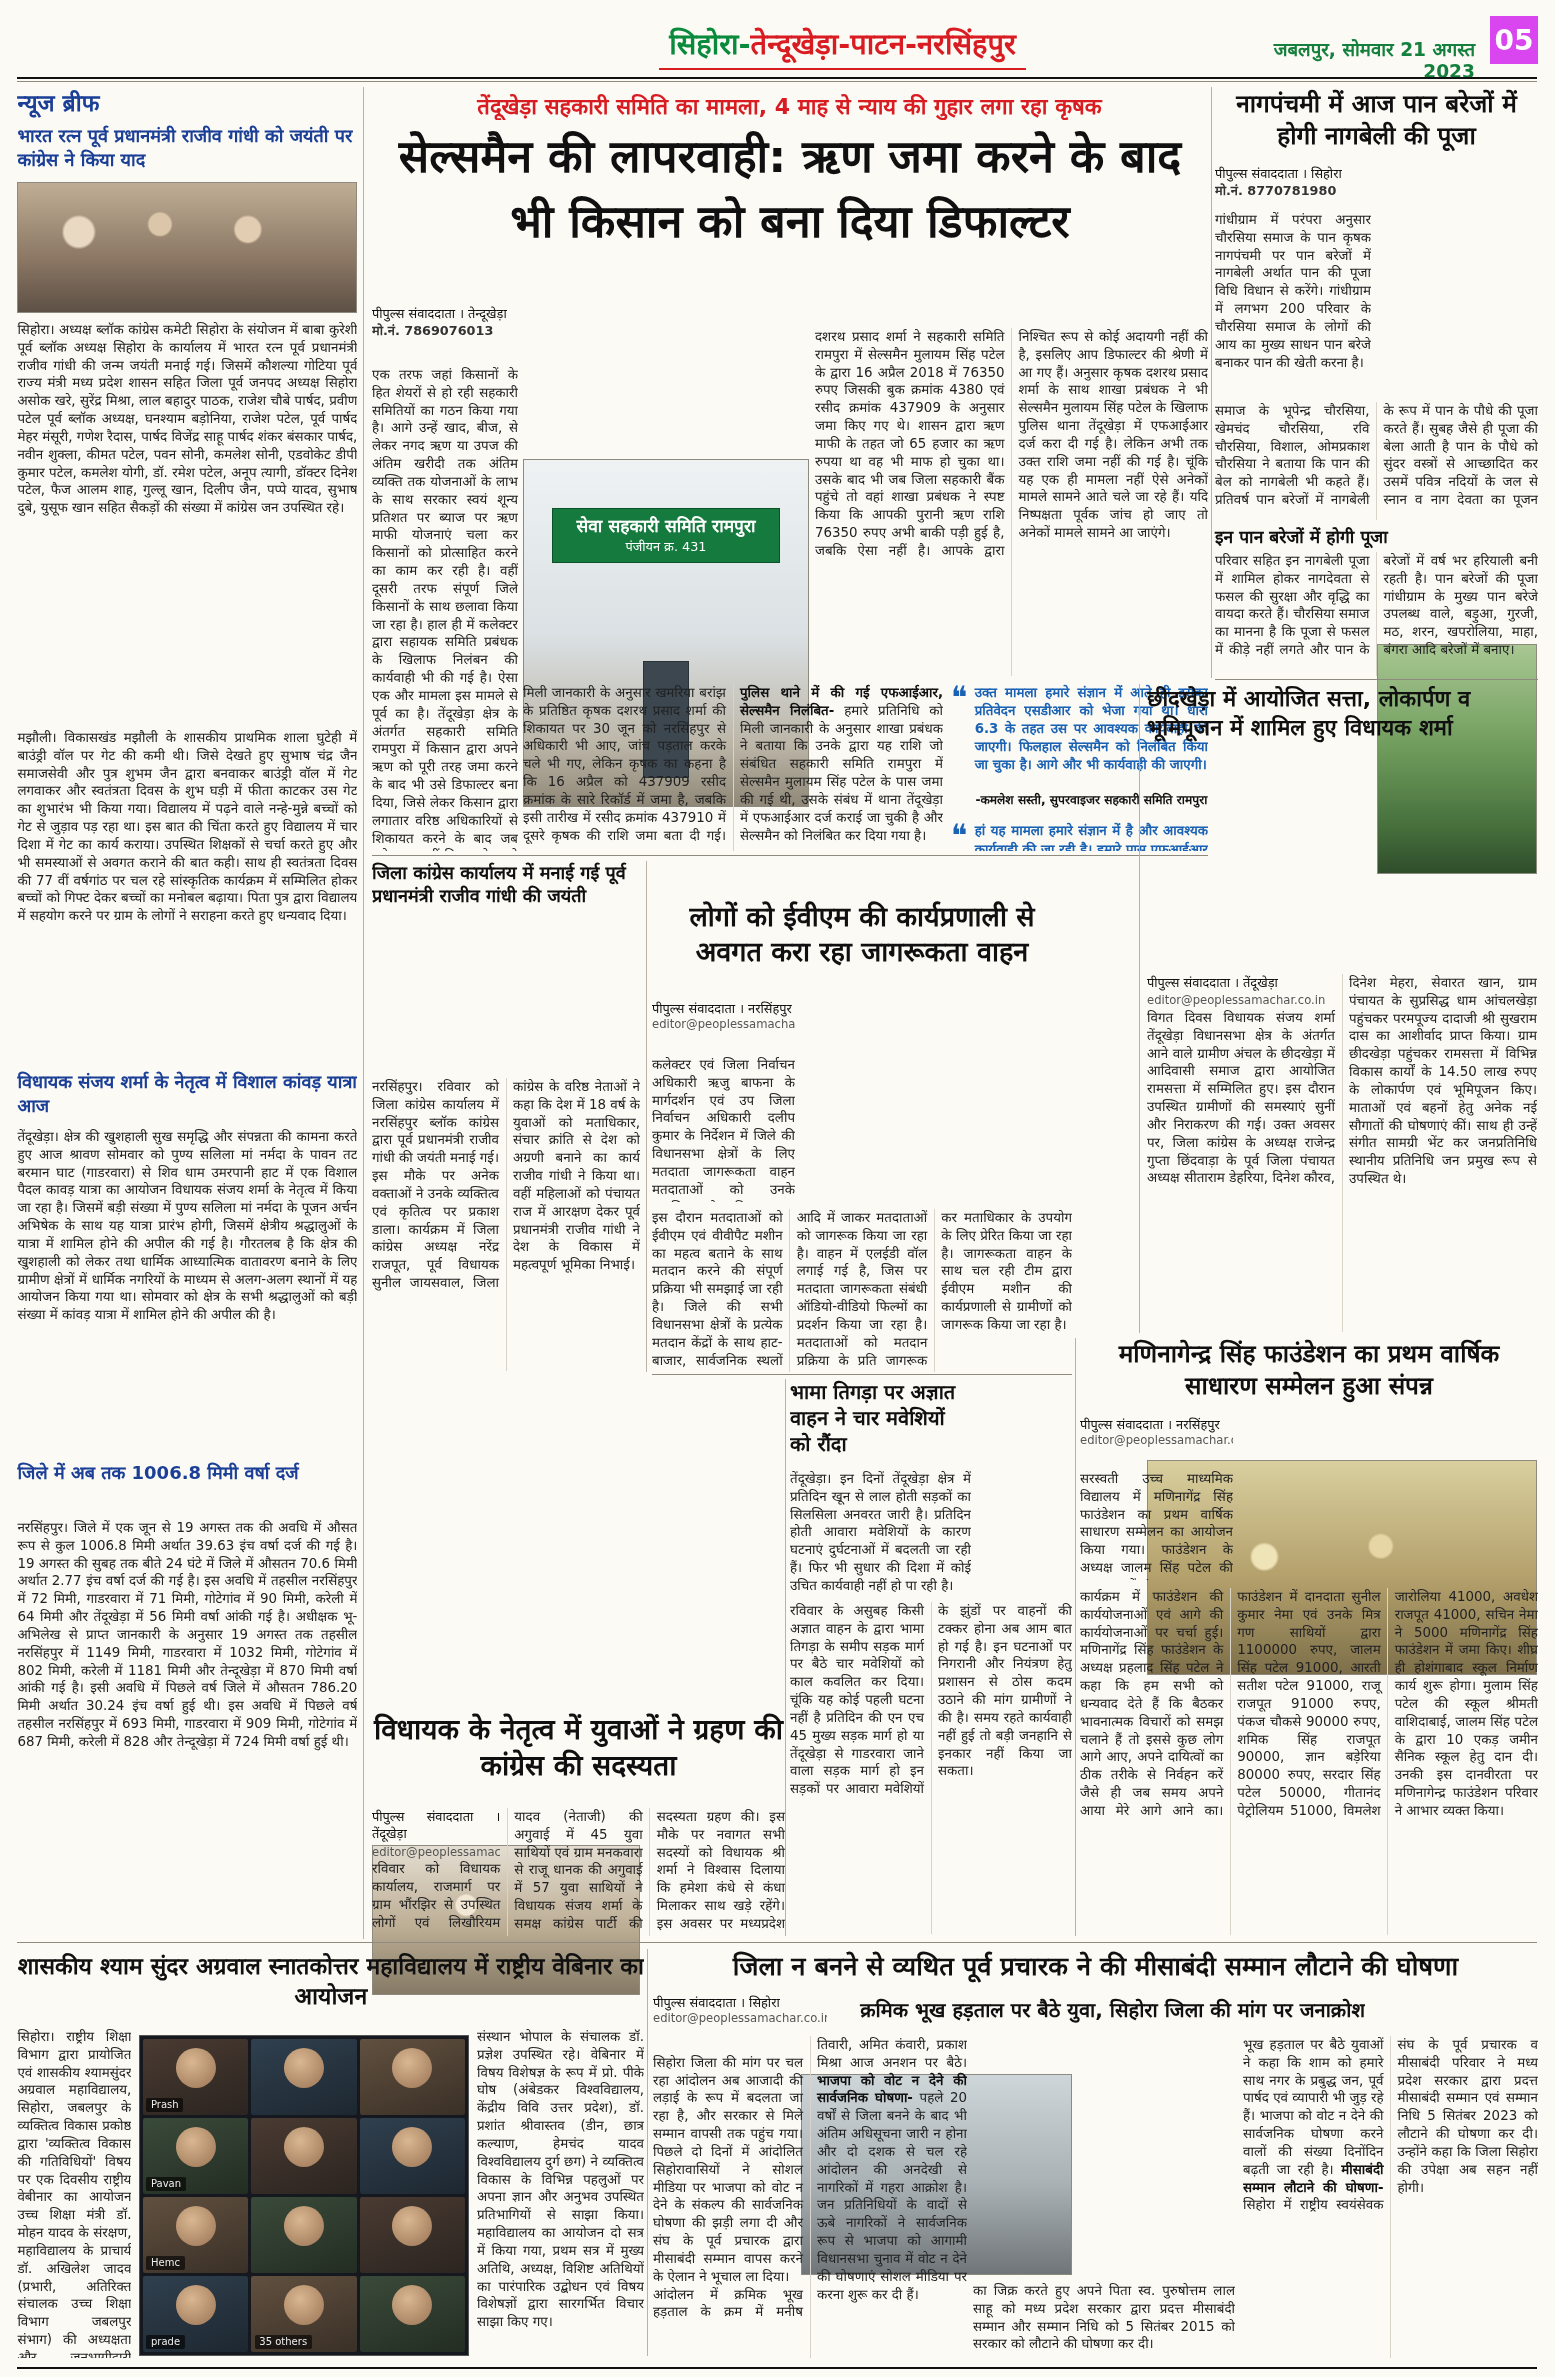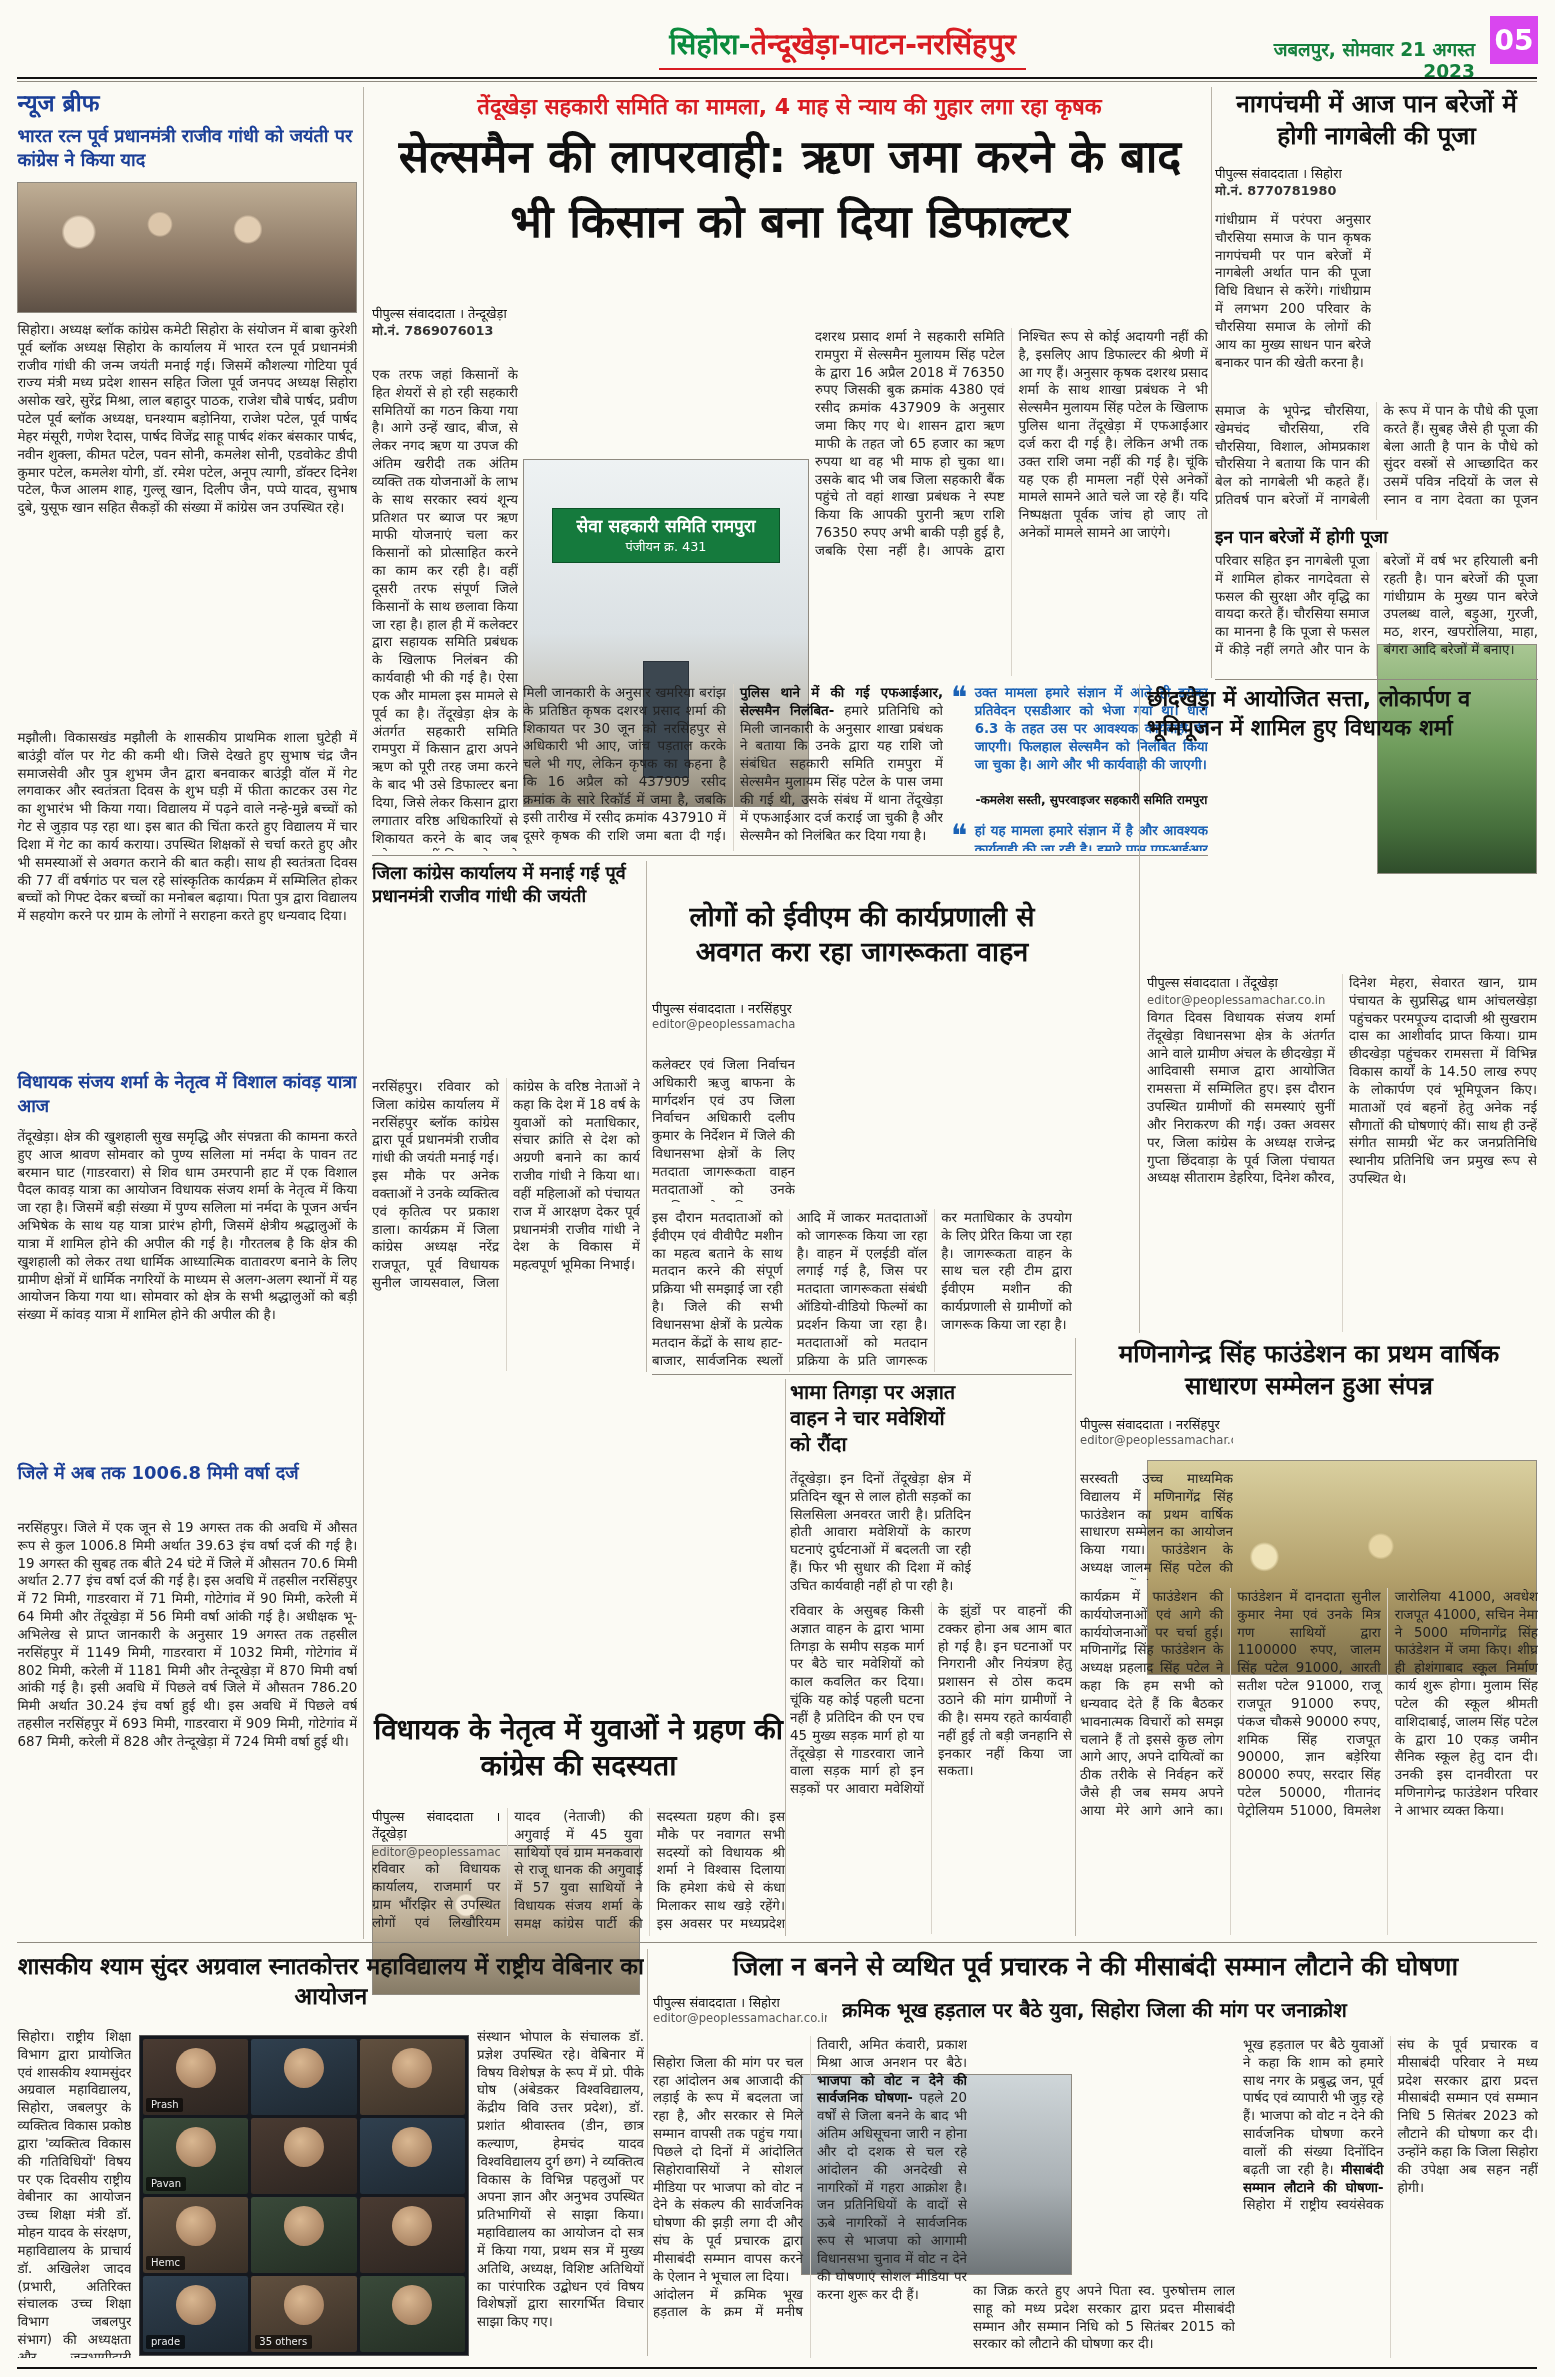--- a/index.html
+++ b/index.html
@@ -242,21 +242,21 @@
         </div>
     </div>
   </div>
   <div class="abs body-text" style="left:477px;top:2028px;width:167px;height:330px">संस्थान भोपाल के संचालक डॉ. प्रज्ञेश उपस्थित रहे। वेबिनार में विषय विशेषज्ञ के रूप में प्रो. पीके घोष (अंबेडकर विश्वविद्यालय, केंद्रीय विवि उत्तर प्रदेश), डॉ. प्रशांत श्रीवास्तव (डीन, छात्र कल्याण, हेमचंद यादव विश्वविद्यालय दुर्ग छग) ने व्यक्तित्व विकास के विभिन्न पहलुओं पर अपना ज्ञान और अनुभव उपस्थित प्रतिभागियों से साझा किया। महाविद्यालय का आयोजन दो सत्र में किया गया, प्रथम सत्र में मुख्य अतिथि, अध्यक्ष, विशिष्ट अतिथियों का पारंपारिक उद्बोधन एवं विषय विशेषज्ञों द्वारा सारगर्भित विचार साझा किए गए।</div>
 
   <div class="abs h-black" style="left:653px;top:1950px;width:885px;height:37px;font-size:25.6px;text-align:center">जिला न बनने से व्यथित पूर्व प्रचारक ने की मीसाबंदी सम्मान लौटाने की घोषणा</div>
   <div class="abs byline" style="left:653px;top:1994px;width:174px">
     <div class="who">पीपुल्स संवाददाता । सिहोरा</div>
     <div class="mail">editor@peoplessamachar.co.in</div>
   </div>
-  <div class="abs h-black" style="left:842px;top:1997px;width:523px;font-size:20px;text-align:left">क्रमिक भूख हड़ताल पर बैठे युवा, सिहोरा जिला की मांग पर जनाक्रोश</div>
+  <div class="abs h-black" style="left:842px;top:1997px;width:523px;font-size:20px;text-align:right">क्रमिक भूख हड़ताल पर बैठे युवा, सिहोरा जिला की मांग पर जनाक्रोश</div>
   <div class="abs body-text cols-2 pre" style="left:653px;top:2036px;width:314px;height:322px">
     <span>सिहोरा जिला की मांग पर चल रहा आंदोलन अब आजादी की लड़ाई के रूप में बदलता जा रहा है, और सरकार से मिले सम्मान वापसी तक पहुंच गया। पिछले दो दिनों में आंदोलित सिहोरावासियों ने सोशल मीडिया पर भाजपा को वोट न देने के संकल्प की सार्वजनिक घोषणा की झड़ी लगा दी और संघ के पूर्व प्रचारक द्वारा मीसाबंदी सम्मान वापस करने के ऐलान ने भूचाल ला दिया।
 आंदोलन में क्रमिक भूख हड़ताल के क्रम में मनीष तिवारी, अमित कंवारी, प्रकाश मिश्रा आज अनशन पर बैठे। </span><b class="subhead">भाजपा को वोट न देने की सार्वजनिक घोषणा-</b><span> पहले 20 वर्षों से जिला बनने के बाद भी अंतिम अधिसूचना जारी न होना और दो दशक से चल रहे आंदोलन की अनदेखी से नागरिकों में गहरा आक्रोश है। जन प्रतिनिधियों के वादों से ऊबे नागरिकों ने सार्वजनिक रूप से भाजपा को आगामी विधानसभा चुनाव में वोट न देने की घोषणाएं सोशल मीडिया पर करना शुरू कर दी हैं।</span>
   </div>
 
   <div class="abs body-text cols-2" style="left:1243px;top:2036px;width:295px;height:322px">
     <span>भूख हड़ताल पर बैठे युवाओं ने कहा कि शाम को हमारे साथ नगर के प्रबुद्ध जन, पूर्व पार्षद एवं व्यापारी भी जुड़ रहे हैं। भाजपा को वोट न देने की सार्वजनिक घोषणा करने वालों की संख्या दिनोंदिन बढ़ती जा रही है। </span><b class="subhead">मीसाबंदी सम्मान लौटाने की घोषणा-</b><span> सिहोरा में राष्ट्रीय स्वयंसेवक संघ के पूर्व प्रचारक व मीसाबंदी परिवार ने मध्य प्रदेश सरकार द्वारा प्रदत्त मीसाबंदी सम्मान एवं सम्मान निधि 5 सितंबर 2023 को लौटाने की घोषणा कर दी। उन्होंने कहा कि जिला सिहोरा की उपेक्षा अब सहन नहीं होगी।</span>
   </div>
   <div class="abs body-text" style="left:973px;top:2282px;width:262px;height:75px">का जिक्र करते हुए अपने पिता स्व. पुरुषोत्तम लाल साहू को मध्य प्रदेश सरकार द्वारा प्रदत्त मीसाबंदी सम्मान और सम्मान निधि को 5 सितंबर 2015 को सरकार को लौटाने की घोषणा कर दी।</div>
 

